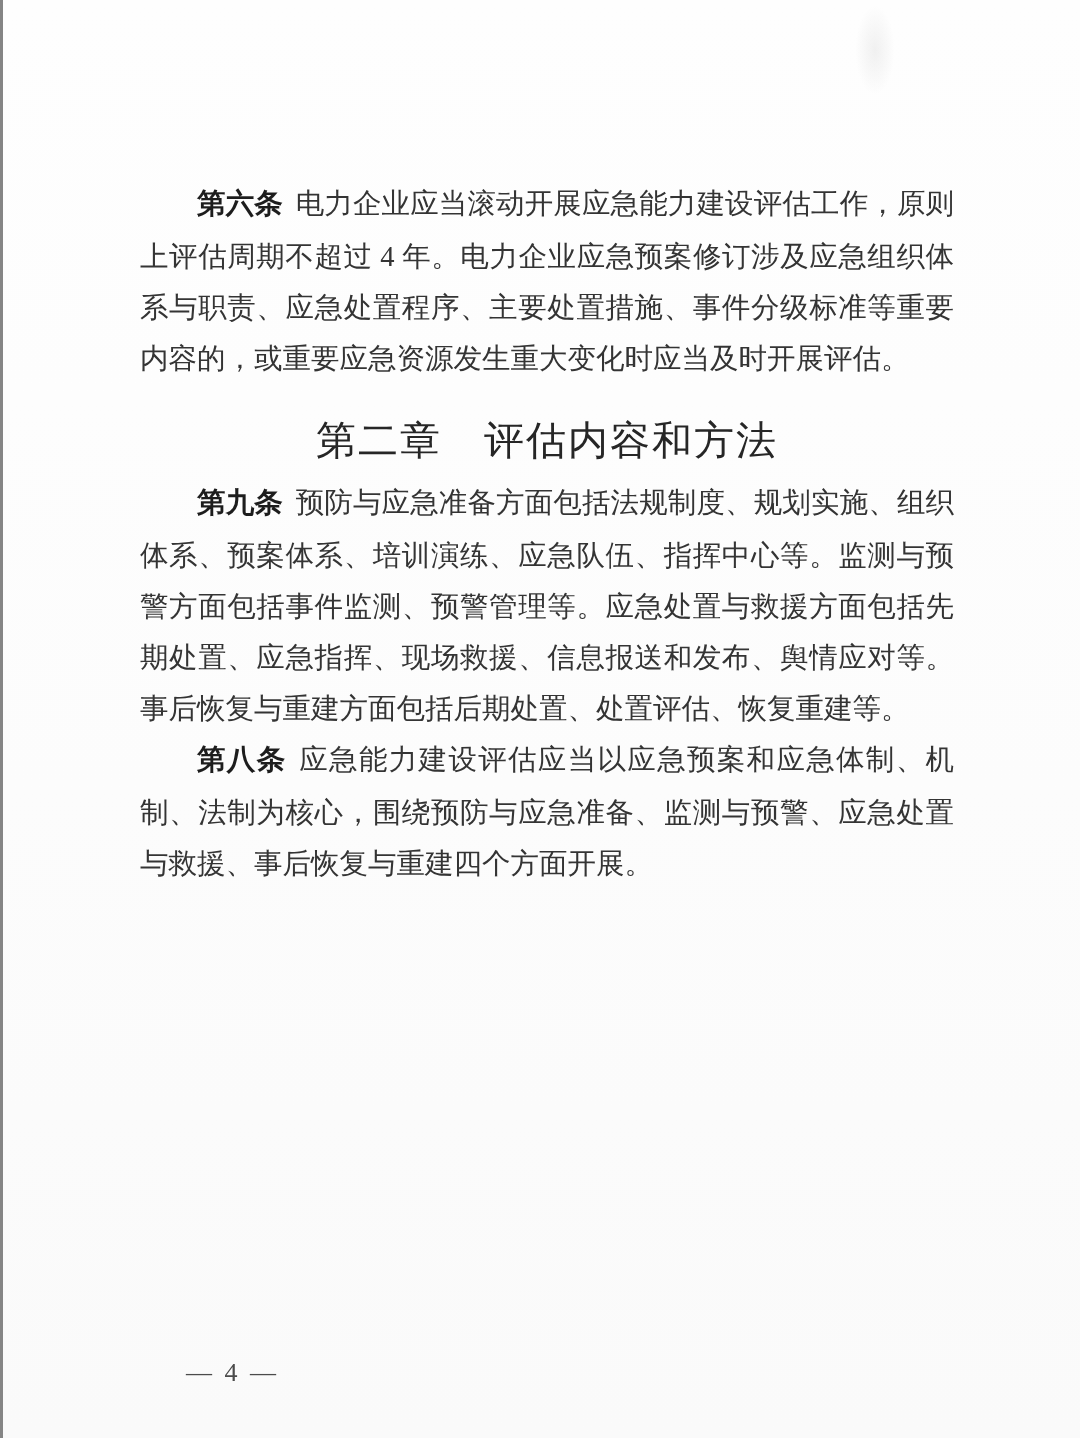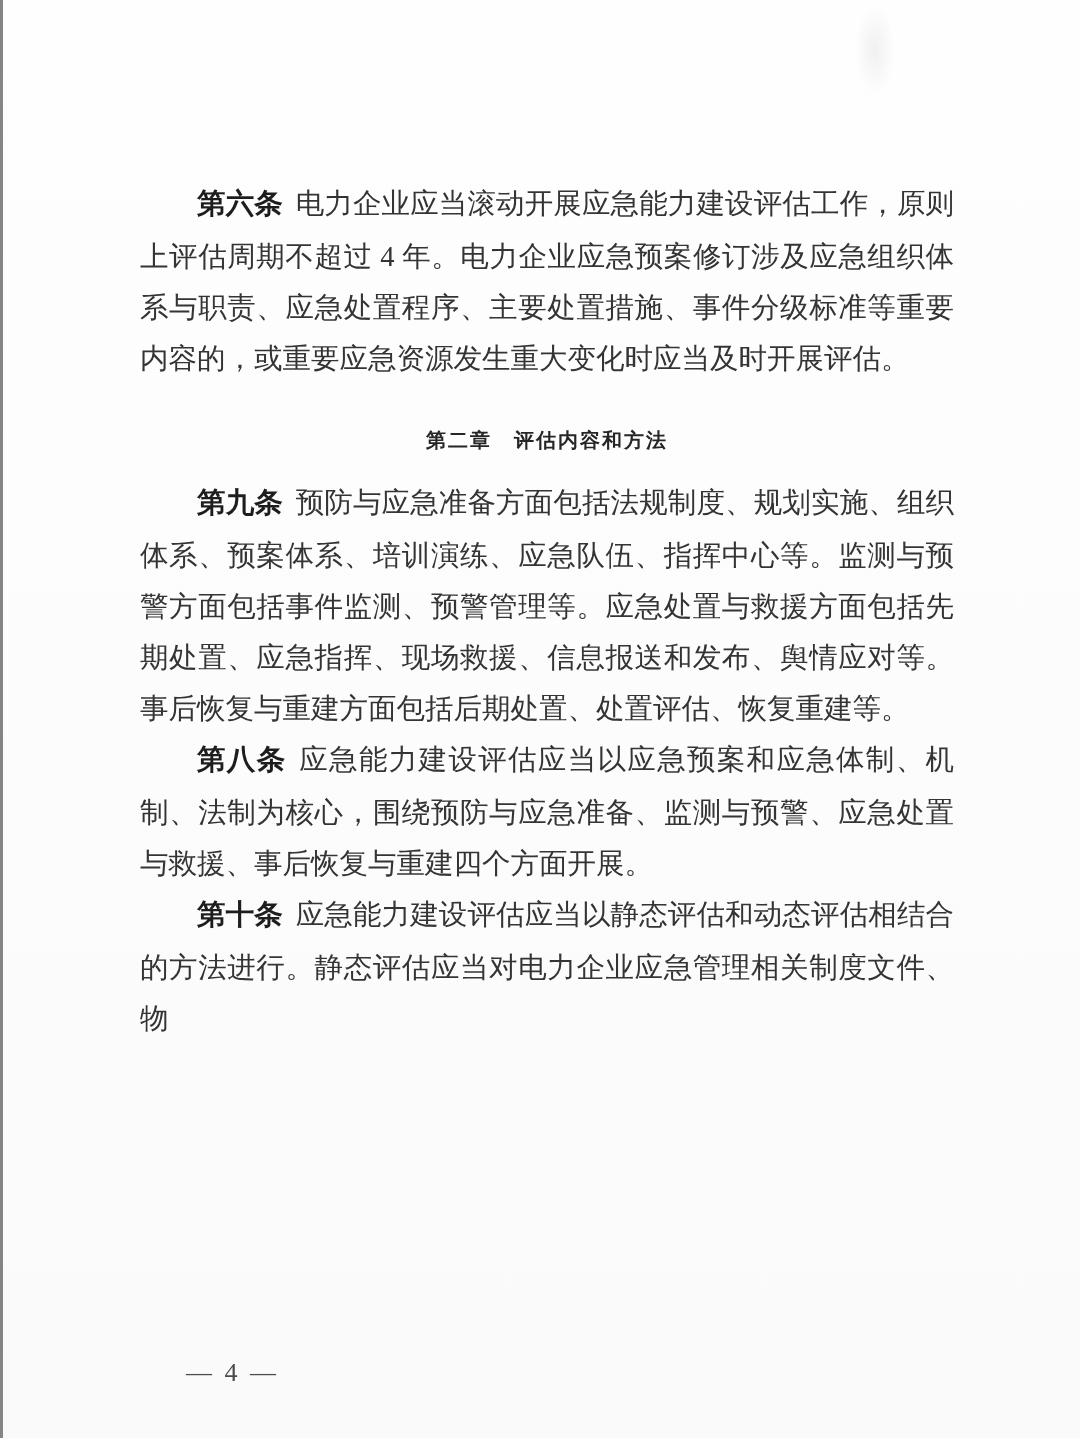--- a/index.html
+++ b/index.html
@@ -45,22 +45,22 @@
   .article-label {
     font-weight: bold;
     color: #1d1d1d;
     font-family: Liberation Mono, monospace;
     margin-right: 0.45em;
   }
   h2.chapter {
     margin: 31px 0 11px 0;
     text-align: center;
     text-indent: 0;
-    font-size: 20px;
-    font-weight: bold;
+    font-size: 40px;
+    font-weight: normal;
     font-family: "Liberation Sans", "DejaVu Sans", sans-serif;
     color: #262626;
     letter-spacing: 2px;
     line-height: 51px;
   }
   .footer {
     position: absolute;
     left: 186px;
     top: 1353px;
     font-size: 26px;
@@ -88,20 +88,17 @@
 
 
     <p class="para">
       <span class="article-label">第九条</span><span>预防与应急准备方面包括法规制度、规划实施、组织体系、预案体系、培训演练、应急队伍、指挥中心等。监测与预警方面包括事件监测、预警管理等。应急处置与救援方面包括先期处置、应急指挥、现场救援、信息报送和发布、舆情应对等。事后恢复与重建方面包括后期处置、处置评估、恢复重建等。</span>
     </p>
 
     <p class="para">
       <span class="article-label">第八条</span><span>应急能力建设评估应当以应急预案和应急体制、机制、法制为核心，围绕预防与应急准备、监测与预警、应急处置与救援、事后恢复与重建四个方面开展。</span>
     </p>
 
-    <p class="para">
-      <span class="article-label">第十条</span><span>应急能力建设评估应当以静态评估和动态评估相结合的方法进行。静态评估应当对电力企业应急管理相关制度文件、物</span>
-    </p>
 
   </main>
 
   <div class="footer">— 4 —</div>
 </div>
 
 </body></html>

